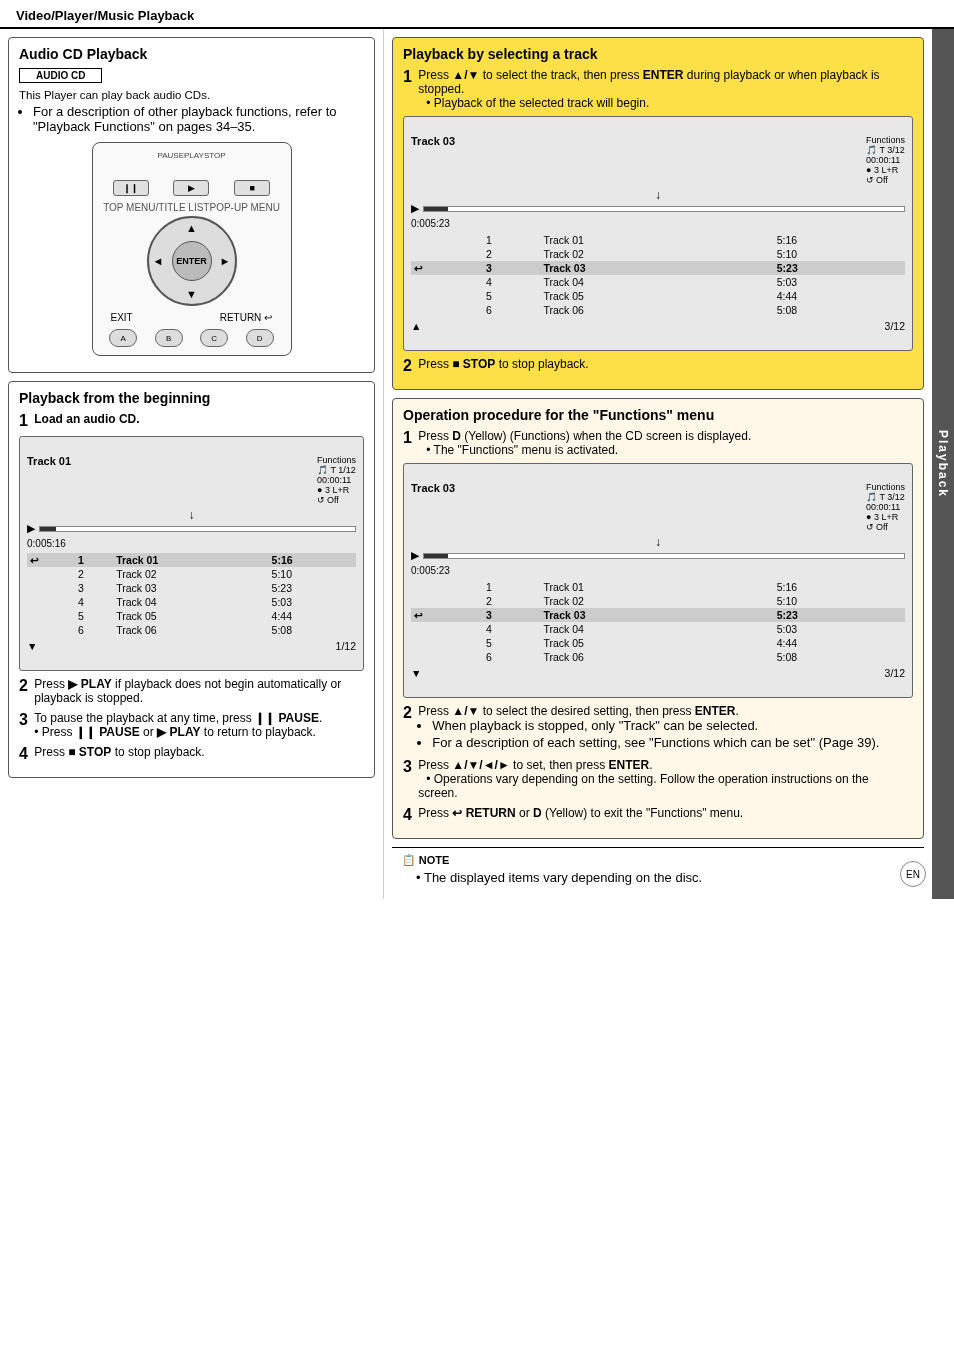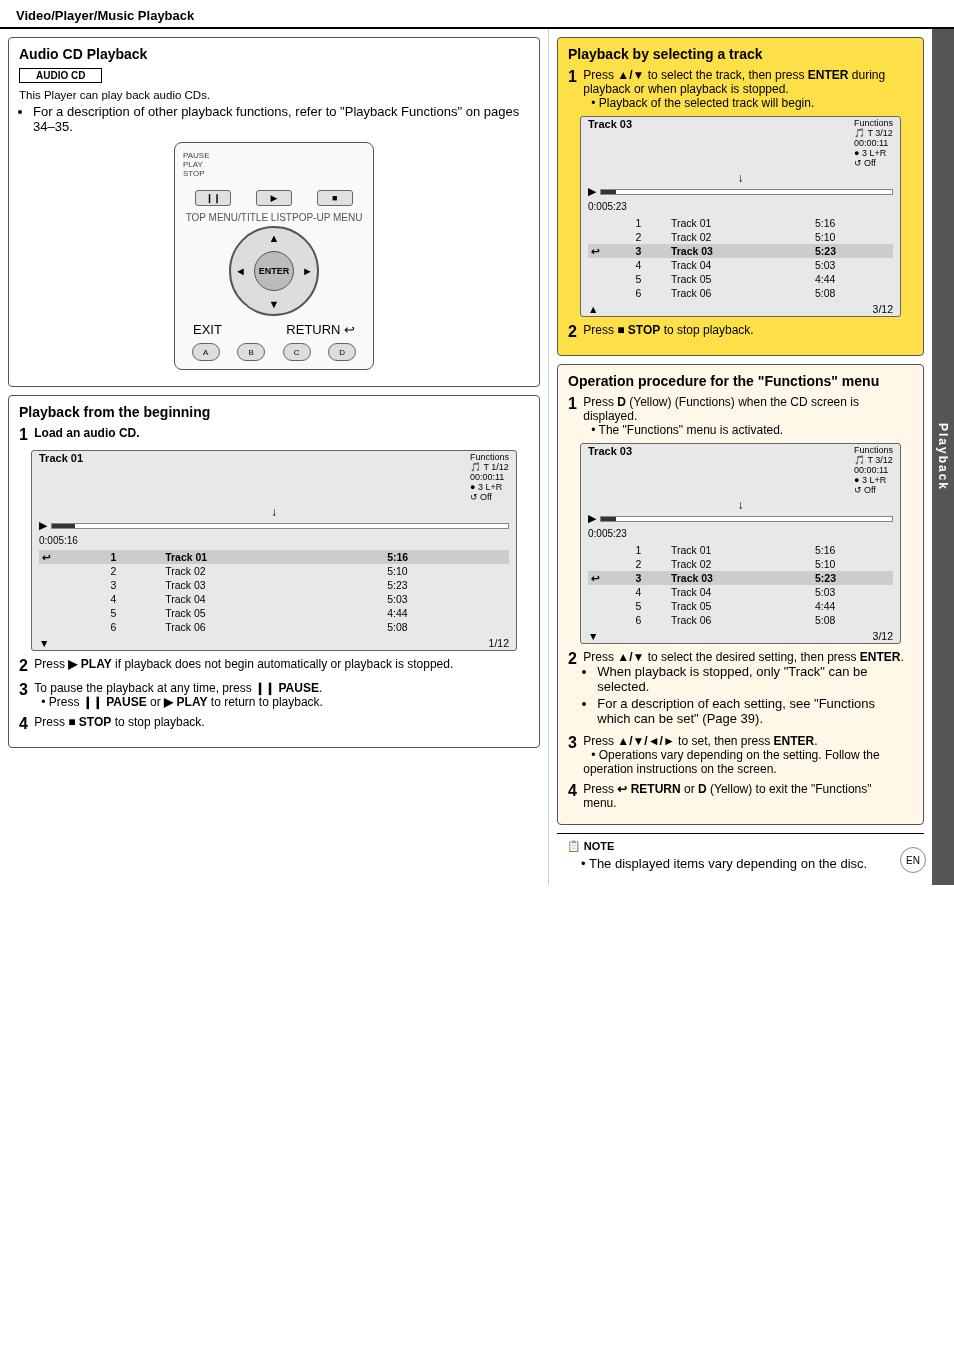--- a/index.html
+++ b/index.html
@@ -16,21 +16,21 @@
       font-size: 13px;
       font-weight: bold;
       border-bottom: 2px solid #000;
     }
     .main-layout {
       display: flex;
       flex-direction: row;
       width: 100%;
     }
     .left-col {
-      width: 549px;
+      width: 384px;
       padding: 0;
       border-right: 1px solid #ccc;
     }
     .right-col {
       flex: 1;
       padding: 0;
     }
     .section-box {
       border: 1.5px solid #555;
       border-radius: 4px;
@@ -125,21 +125,21 @@
       font-weight: bold;
     }
     .nav-up { top: 4px; left: 50%; transform: translateX(-50%); }
     .nav-down { bottom: 4px; left: 50%; transform: translateX(-50%); }
     .nav-left { left: 4px; top: 50%; transform: translateY(-50%); }
     .nav-right { right: 4px; top: 50%; transform: translateY(-50%); }
     .remote-side-labels {
       display: flex;
       justify-content: space-between;
       width: 120px;
-      font-size: 13px;
+      font-size: 10px;
       margin: 2px 0;
     }
     .remote-bottom-btns {
       display: flex;
       justify-content: space-around;
       margin-top: 6px;
     }
     .remote-round-btn {
       width: 28px;
       height: 18px;
@@ -148,31 +148,30 @@
       background: #ddd;
       font-size: 8px;
       display: flex;
       align-items: center;
       justify-content: center;
     }
     .remote-top-labels {
       display: flex;
       justify-content: center;
       font-size: 8px;
-      margin-bottom: 12px;
+      margin-bottom: 20px;
       color: #444;
-      flex-direction: column;
     }
     
     .cd-screen {
       border: 1.5px solid #666;
       border-radius: 3px;
       background: #e8e8e8;
-      padding: 1px 7px;
-      margin: 6px 12px;
+      padding: 18px 7px;
+      margin: 6px 0;
       font-size: 10.5px;
     }
     .cd-screen-top {
       display: flex;
       justify-content: space-between;
       margin-bottom: 3px;
     }
     .cd-screen-track-label {
       font-weight: bold;
       font-size: 11px;
@@ -412,21 +411,21 @@
         <div class="step-row">
           <span class="step-num">2</span>
           <span class="step-content">
             Press <span class="bold">▶ PLAY</span> if playback does not begin automatically or playback is stopped.
           </span>
         </div>
         <div class="step-row">
           <span class="step-num">3</span>
           <span class="step-content">
             To pause the playback at any time, press <span class="bold">❙❙ PAUSE</span>.<br>
-            <span style="margin-left:7px;">• Press <span class="bold">❙❙ PAUSE</span> or <span class="bold">▶ PLAY</span> to return to playback.</span>
+            <span style="margin-left:0;">• Press <span class="bold">❙❙ PAUSE</span> or <span class="bold">▶ PLAY</span> to return to playback.</span>
           </span>
         </div>
         <div class="step-row">
           <span class="step-num">4</span>
           <span class="step-content">
             Press <span class="bold">■ STOP</span> to stop playback.
           </span>
         </div>
       </div>
     </div>

